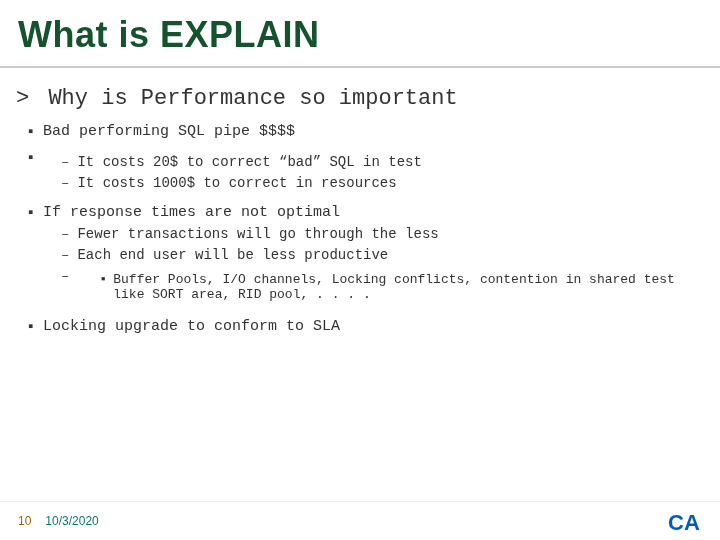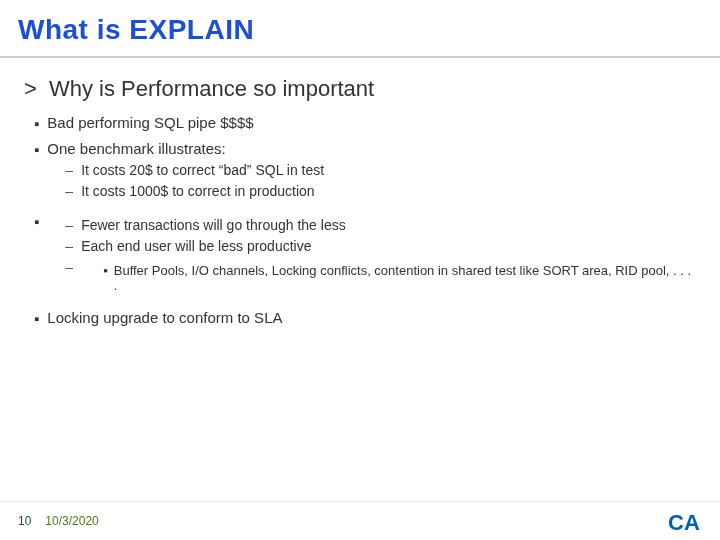--- a/index.html
+++ b/index.html
@@ -24,29 +24,30 @@
       flex-direction: column;
       padding: 0;
     }
 
     .header {
       padding: 14px 18px 10px 18px;
       border-bottom: 2px solid #cccccc;
     }
 
     .header-title {
-      font-size: 28px;
+      font-size: 36px;
       font-weight: bold;
-      color: #1d4ed8;
+      color: #14532d;
       letter-spacing: 0.5px;
     }
 
     .content {
-      padding: 18px 24px 10px 24px;
+      padding: 18px 24px 10px 16px;
       flex: 1;
+      font-family: Liberation Mono, monospace;
     }
 
     .section-heading {
       font-size: 22px;
       color: #333333;
       margin-bottom: 12px;
       font-weight: normal;
     }
 
     .section-heading span.arrow {
@@ -126,27 +127,27 @@
 
     .footer {
       display: flex;
       align-items: center;
       padding: 8px 18px;
       border-top: 1px solid #eeeeee;
     }
 
     .footer-page {
       font-size: 12px;
-      color: #14532d;
+      color: #a16207;
       margin-right: 14px;
     }
 
     .footer-date {
       font-size: 12px;
-      color: #4d7c0f;
+      color: #0f766e;
     }
 
     .footer-logo {
       margin-left: auto;
       width: 34px;
       height: 22px;
     }
   </style>
 </head>
 <body>
@@ -165,37 +166,37 @@
     <ul class="bullet-list">
 
       <li class="bullet-item">
         <span class="bullet-marker">▪</span>
         <span class="bullet-text">Bad performing SQL pipe $$$$</span>
       </li>
 
       <li class="bullet-item">
         <span class="bullet-marker">▪</span>
         <div class="bullet-text">
-          <span>One benchmark illustrates:</span>
           <ul class="sub-list">
             <li class="sub-item">
               <span class="sub-marker">–</span>
               <span class="sub-text">It costs 20$ to correct “bad” SQL in test</span>
             </li>
             <li class="sub-item">
               <span class="sub-marker">–</span>
-              <span class="sub-text">It costs 1000$ to correct in production</span>
+              <span class="sub-text">It costs 1000$ to correct in resources</span>
             </li>
           </ul>
         </div>
       </li>
 
       <li class="bullet-item">
         <span class="bullet-marker">▪</span>
         <div class="bullet-text">
+          <span>If response times are not optimal</span>
           <ul class="sub-list">
             <li class="sub-item">
               <span class="sub-marker">–</span>
               <span class="sub-text">Fewer transactions will go through the less</span>
             </li>
             <li class="sub-item">
               <span class="sub-marker">–</span>
               <span class="sub-text">Each end user will be less productive</span>
             </li>
             <li class="sub-item">

